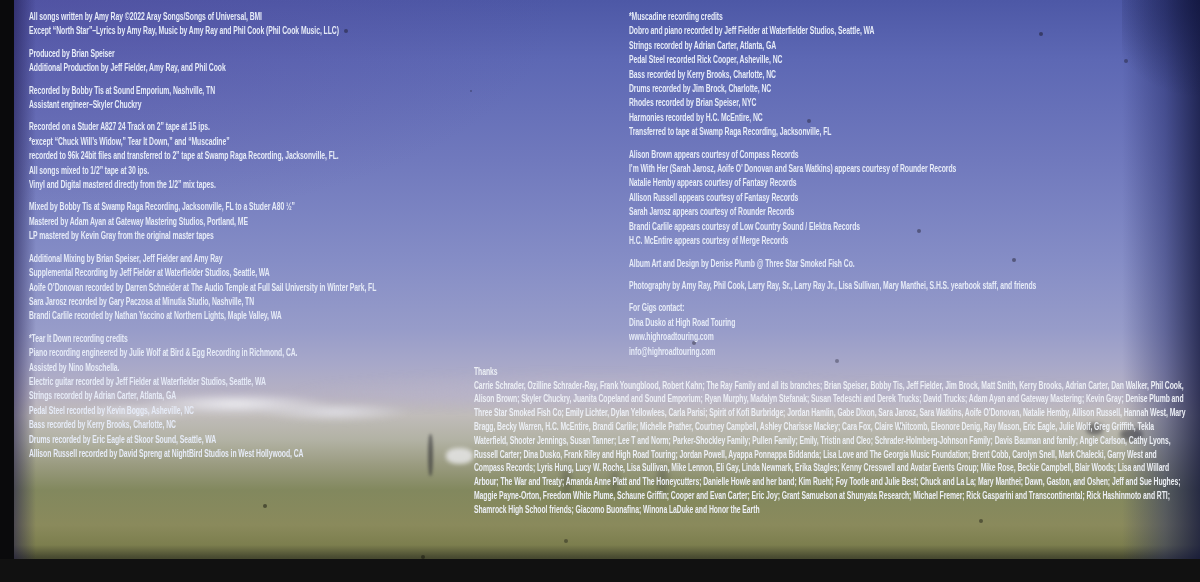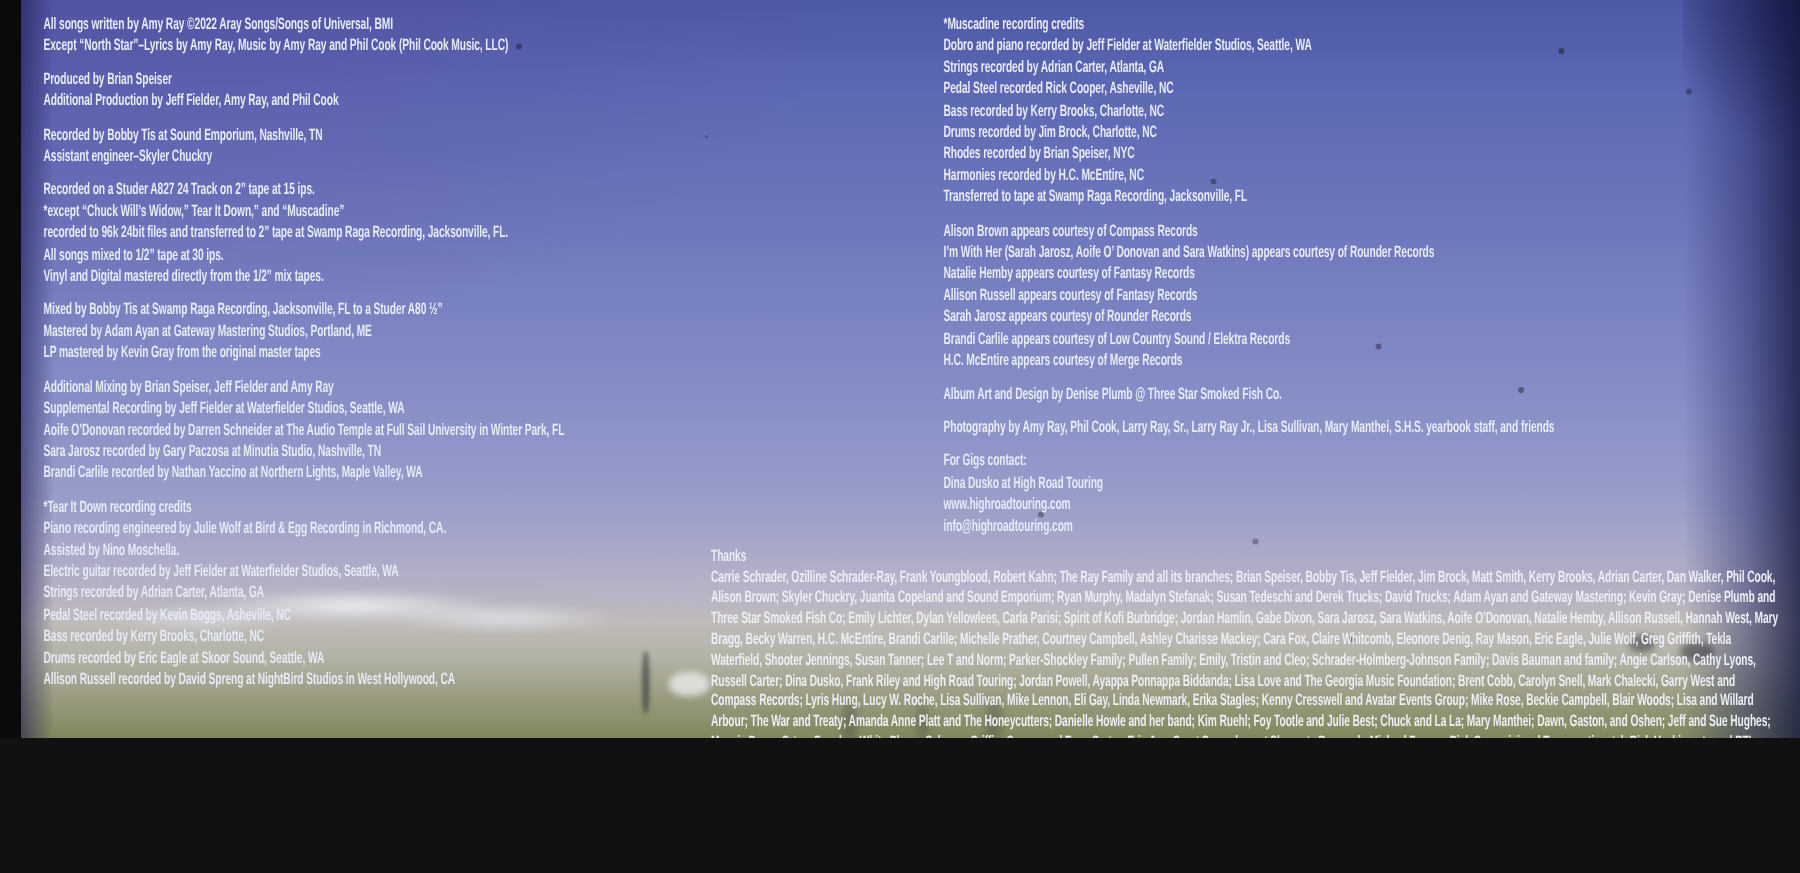--- a/index.html
+++ b/index.html
@@ -1,17 +1,17 @@
 <!DOCTYPE html>
 <html><head>
 <meta charset="utf-8">
 <style>
   html,body{margin:0;padding:0;background:#111;}
   .stage{
-    position:relative;width:1200px;height:492px;overflow:hidden;
+    position:relative;width:1200px;height:559px;overflow:hidden;
     font-family:"Liberation Sans",sans-serif;
     background:linear-gradient(180deg,
       #4d58a6 0px,#5d68b4 60px,#7079bd 160px,#858dc6 260px,#979cc9 330px,
       #a8a8c9 365px,#b7b2c3 395px,#c0bcba 415px,#b2b2a4 440px,#9a9b80 465px,
       #82885e 490px,#8a8a5c 525px,#7c7e4e 545px,#4a4c32 557px,#393b24 567px,#2e3019 582px);
   }
   .tint-top-left{position:absolute;inset:0;
     background:radial-gradient(700px 320px at 6% 0%,rgba(88,76,158,.38),rgba(88,76,158,0) 70%);}
   .mountains{position:absolute;left:0;right:50px;top:362px;height:66px;filter:blur(3px);
     background:

